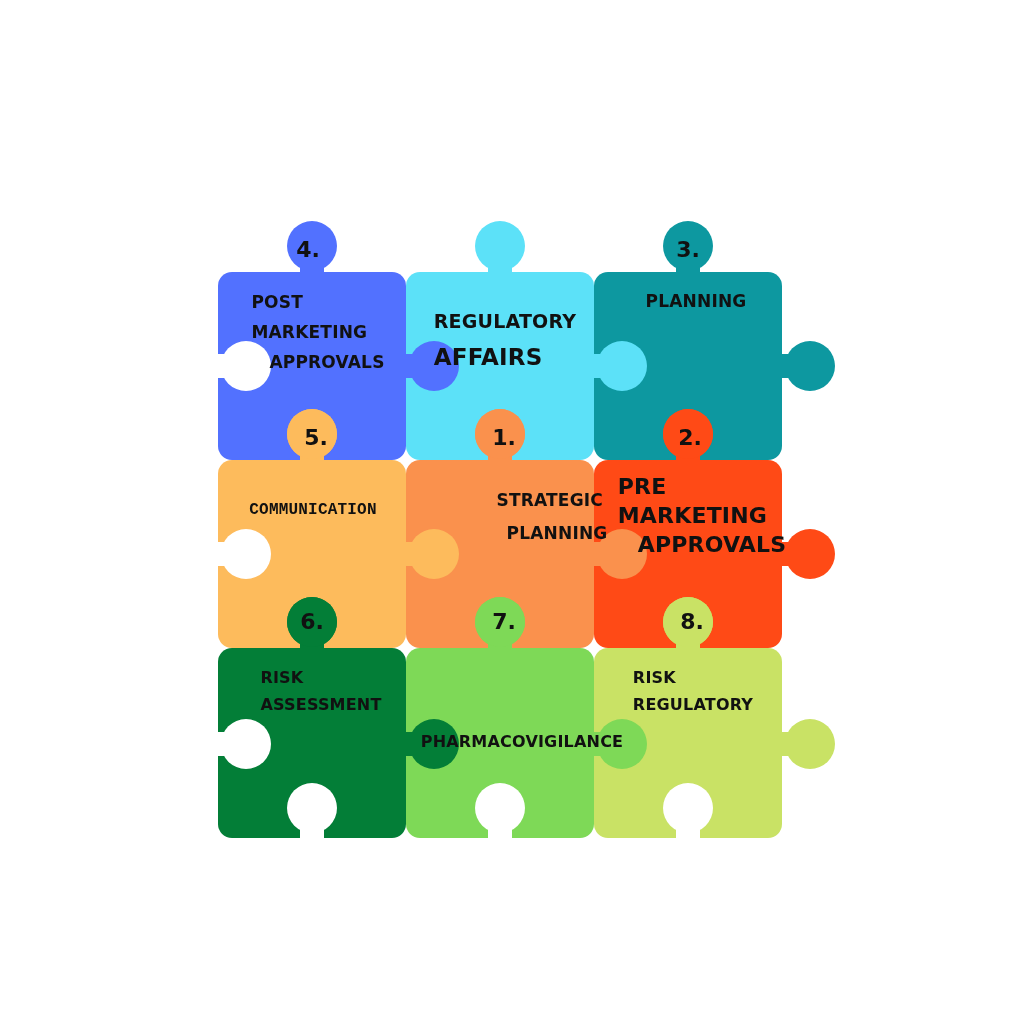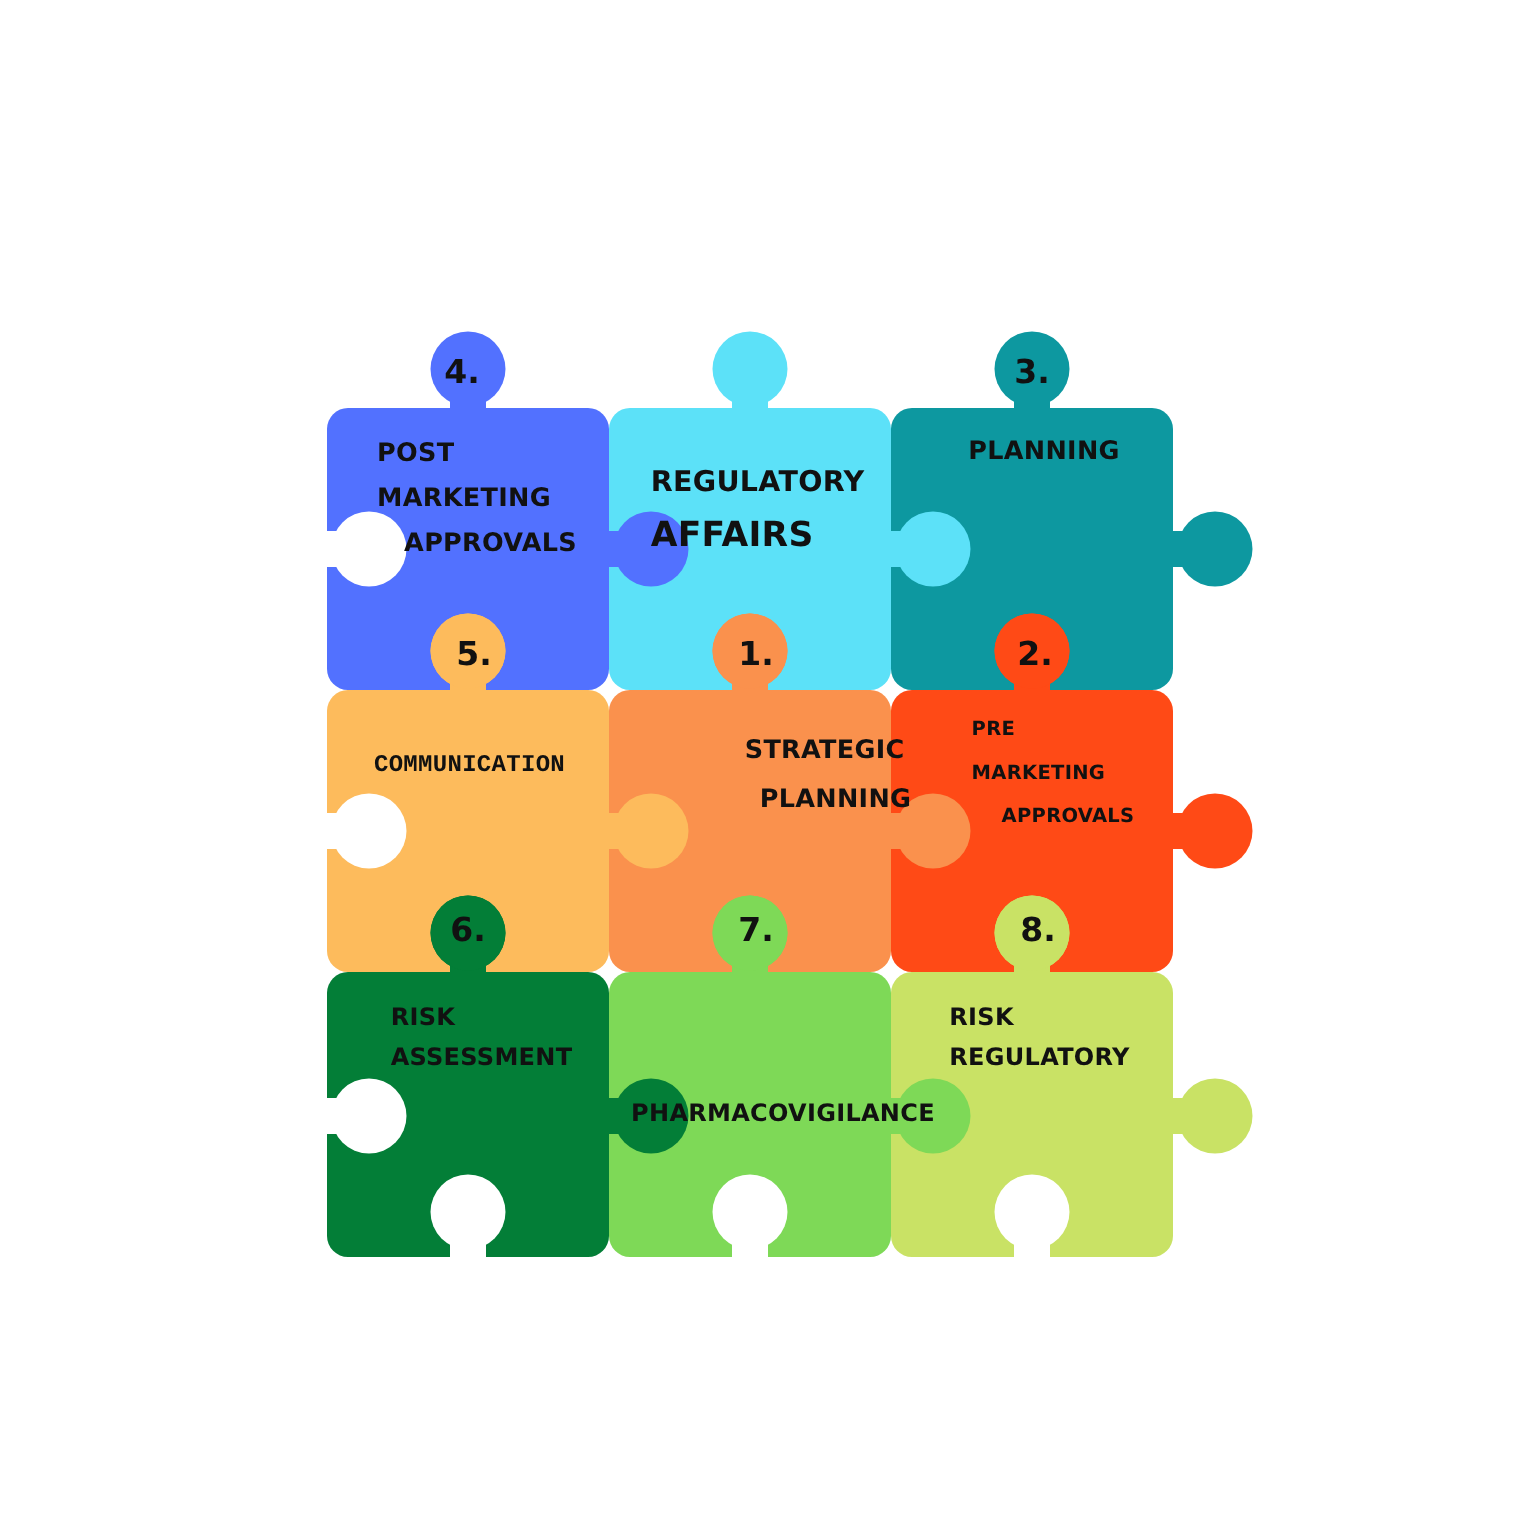--- a/index.html
+++ b/index.html
@@ -136,21 +136,21 @@
 <div class="lbl" style="left:696px;top:286px;font-size:17px;line-height:30px;">
   <div>PLANNING</div>
 </div>
 <div class="lbl" style="left:313px;top:500px;font-size:16px;font-family:Liberation Mono, monospace;">
   <div>COMMUNICATION</div>
 </div>
 <div class="lbl" style="left:506px;top:484px;font-size:17px;line-height:33px;margin-left:46px;">
   <div>STRATEGIC</div>
   <div style="padding-left:10px;">PLANNING</div>
 </div>
-<div class="lbl" style="left:702px;top:472px;font-size:13px;line-height:29px;">
+<div class="lbl" style="left:702px;top:472px;font-size:22px;line-height:29px;">
   <div>PRE</div>
   <div style="padding-right:14px;">MARKETING</div>
   <div style="padding-left:20px;">APPROVALS</div>
 </div>
 <div class="lbl" style="left:321px;top:664px;font-size:16px;line-height:27px;">
   <div>RISK</div>
   <div>ASSESSMENT</div>
 </div>
 <div class="lbl" style="left:522px;top:732px;font-size:16px;">
   <div>PHARMACOVIGILANCE</div>

